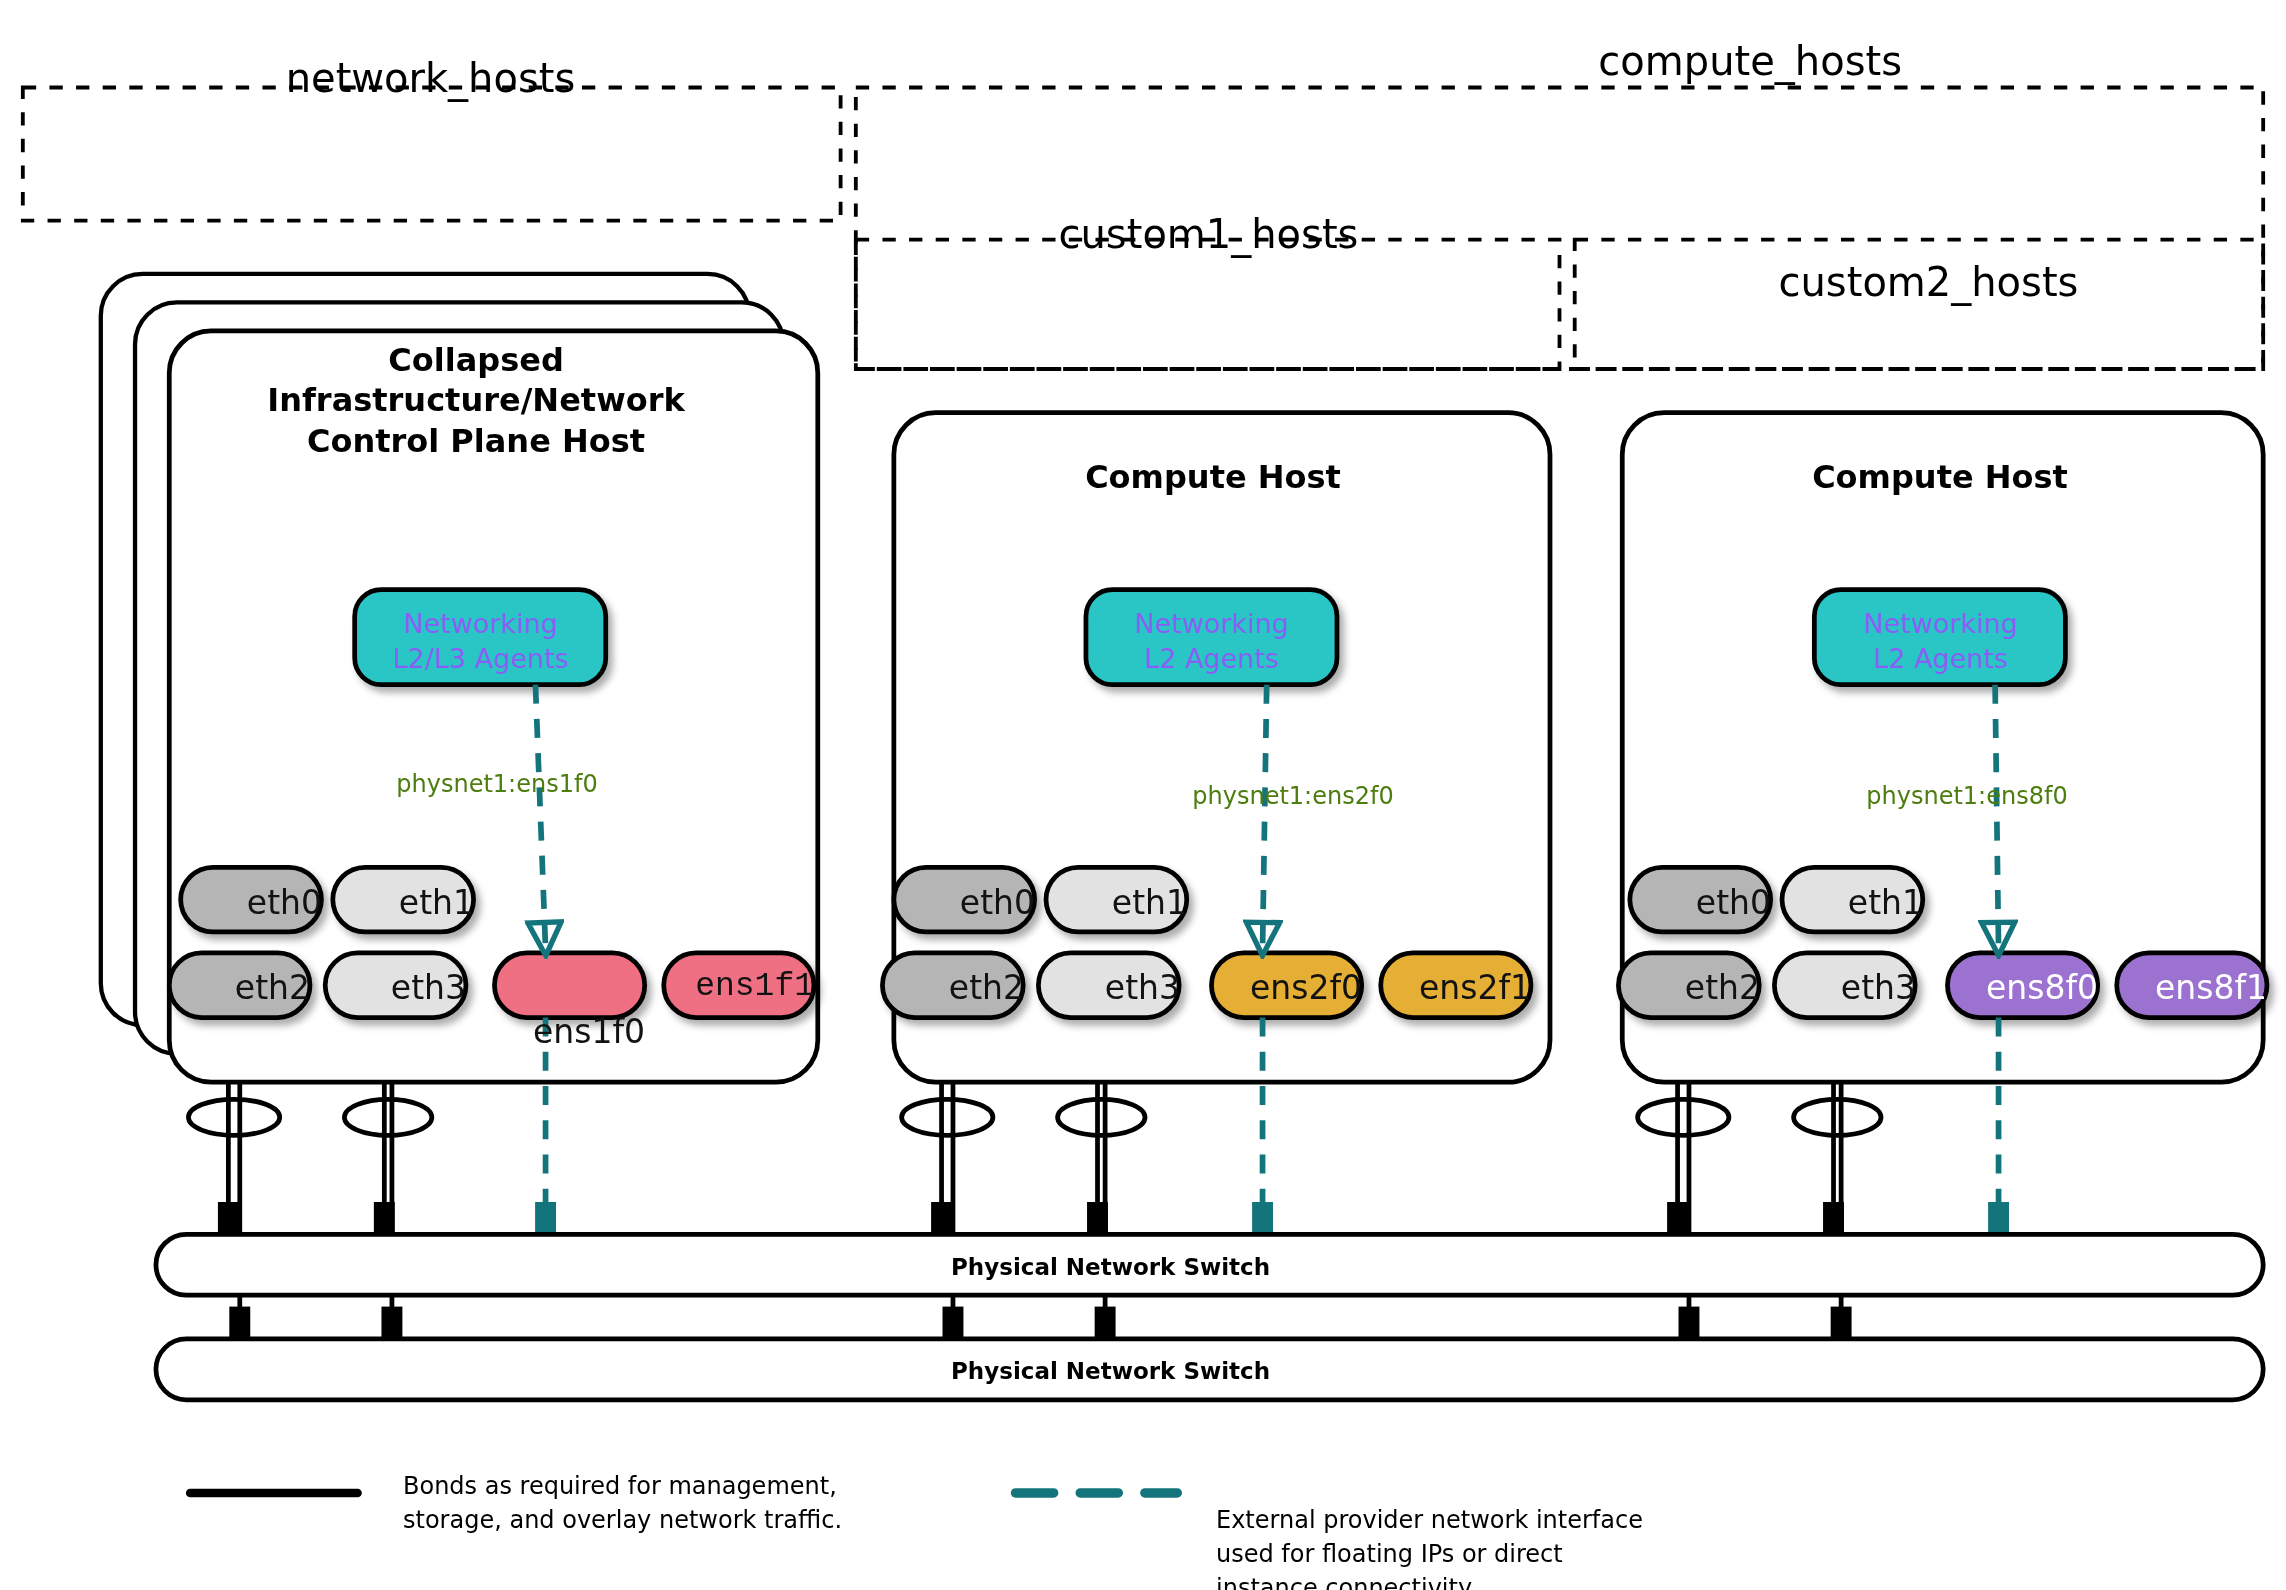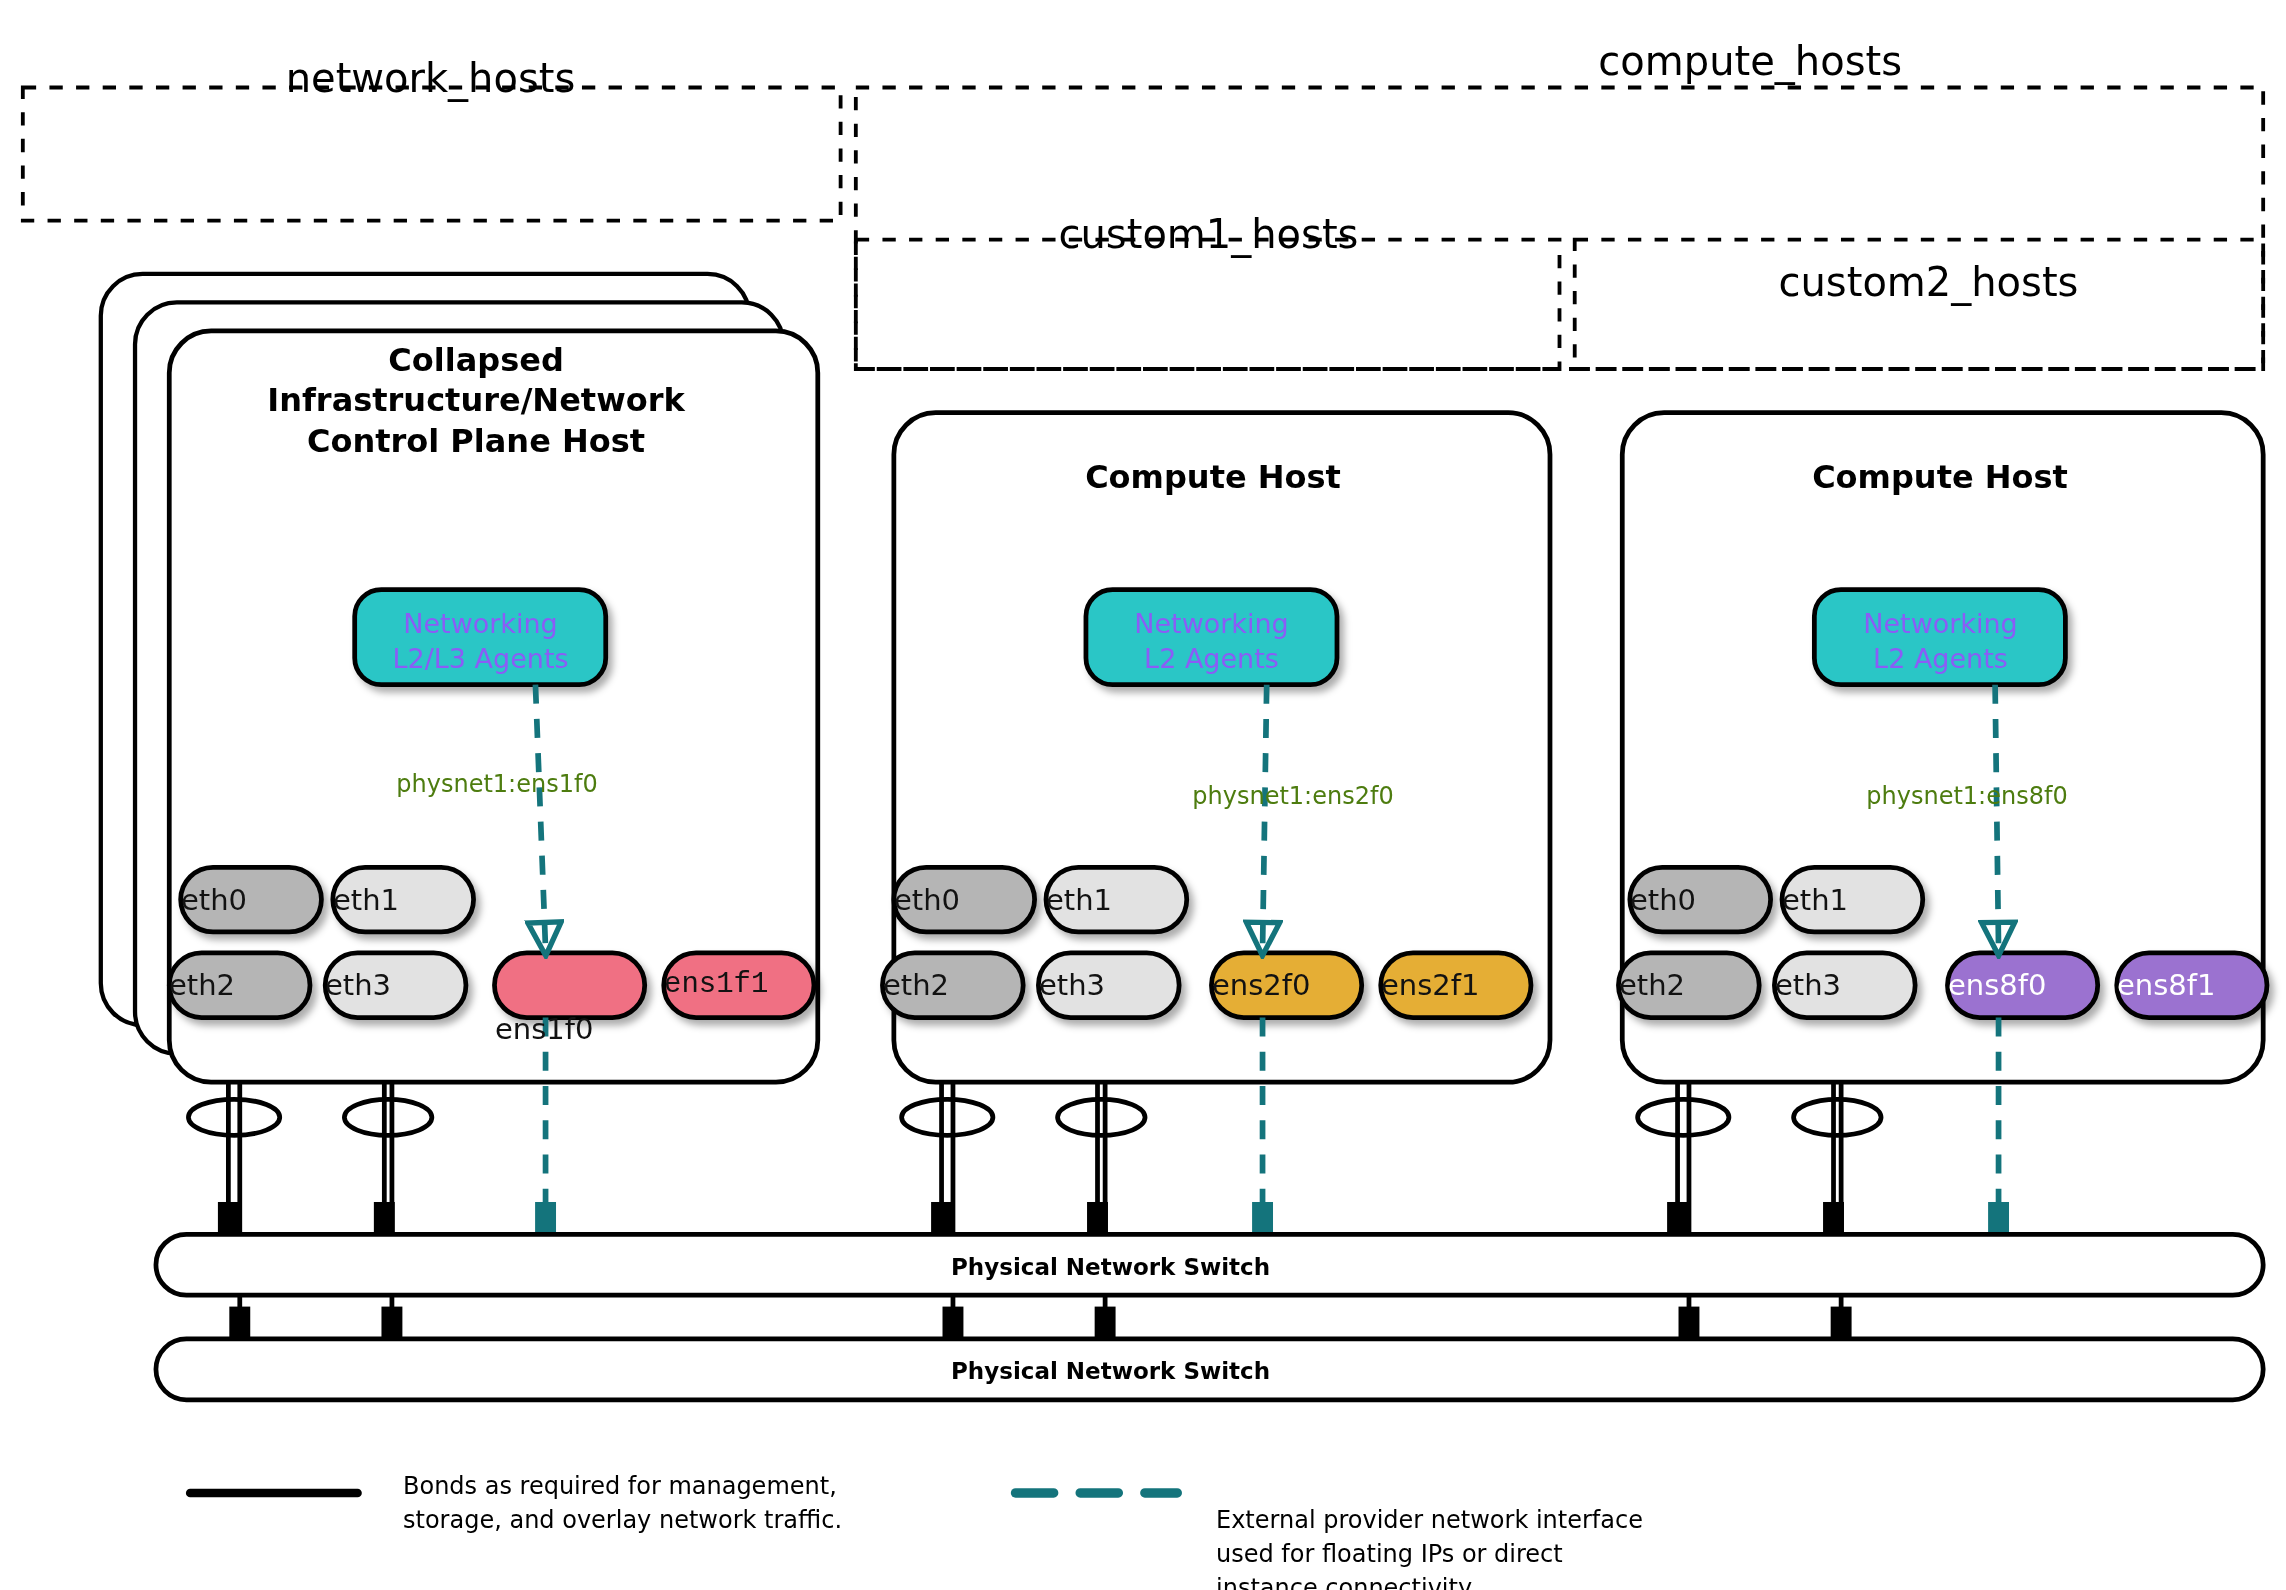--- a/index.html
+++ b/index.html
@@ -7,21 +7,21 @@
        font-family:"DejaVu Sans","Liberation Sans",sans-serif;color:#000;}
   #root{position:absolute;left:0;top:0;width:2286px;height:1590px;}
   svg#canvas{position:absolute;left:0;top:0;width:2286px;height:1590px;}
 
   .grp-label{position:absolute;font-size:40px;font-weight:400;color:#000;
              text-align:center;white-space:nowrap;letter-spacing:0px;}
   .host-title{position:absolute;font-size:32px;font-weight:700;color:#000;
               text-align:center;line-height:1.26;white-space:pre-line;}
   .agent-txt{position:absolute;font-size:27px;line-height:1.28;color:#8b5cf6;
              text-align:center;white-space:pre-line;pointer-events:none;}
-  .nic-txt{position:absolute;font-size:29px;color:#121212;text-align:left;
+  .nic-txt{position:absolute;font-size:33px;color:#121212;text-align:right;
            white-space:nowrap;pointer-events:none;}
   .nic-txt.light{color:#ffffff;}
   .physnet-txt{position:absolute;font-size:24px;color:#4d7c0f;text-align:center;
                white-space:nowrap;}
   .sw-txt{position:absolute;font-size:23px;font-weight:700;color:#000;
           white-space:nowrap;}
   .leg-txt{position:absolute;font-size:24px;color:#000;line-height:1.42;
            white-space:pre-line;}
 </style>
 </head>

